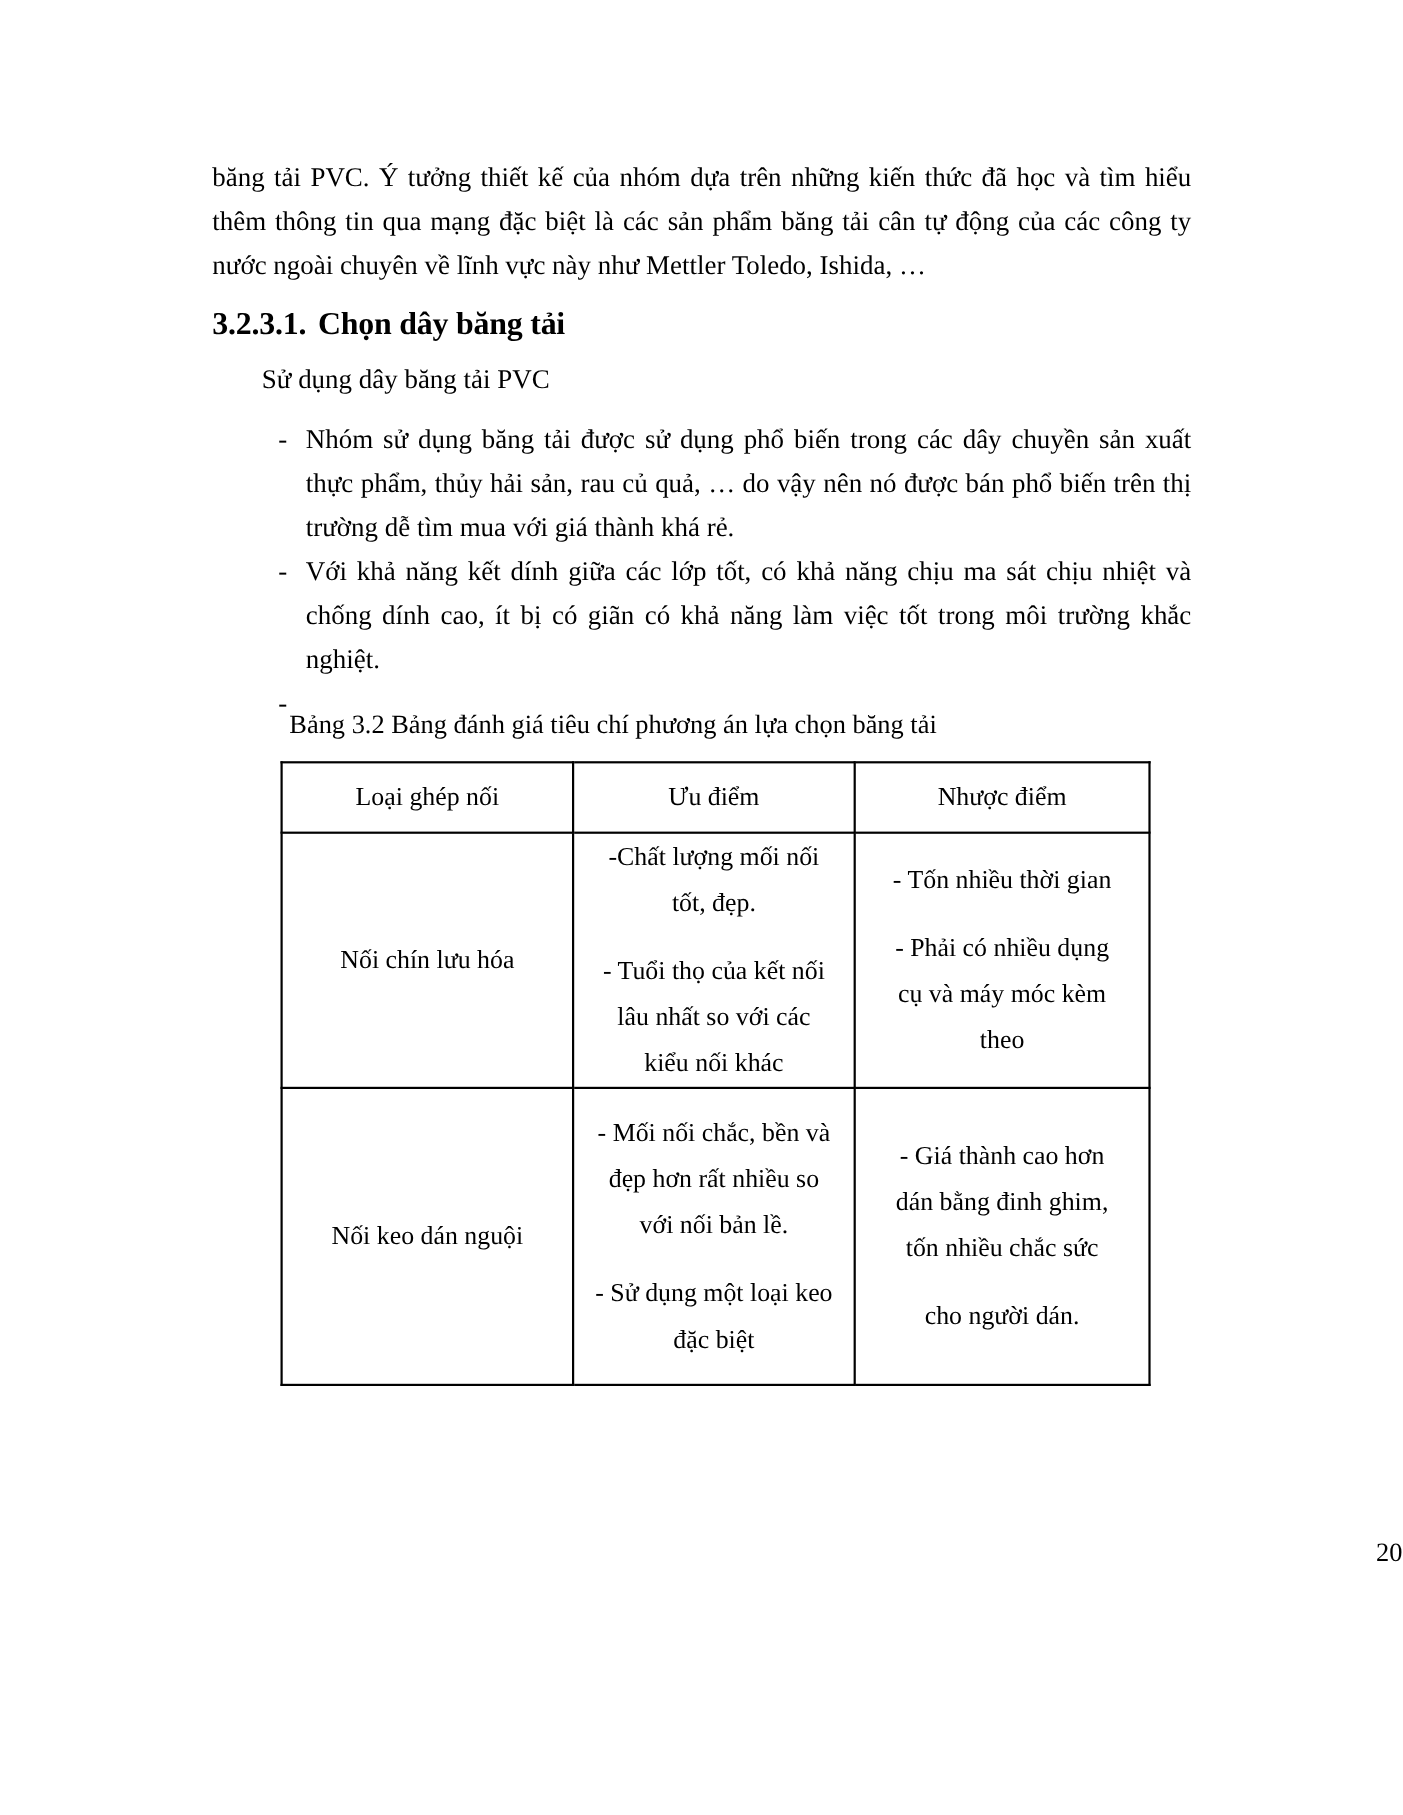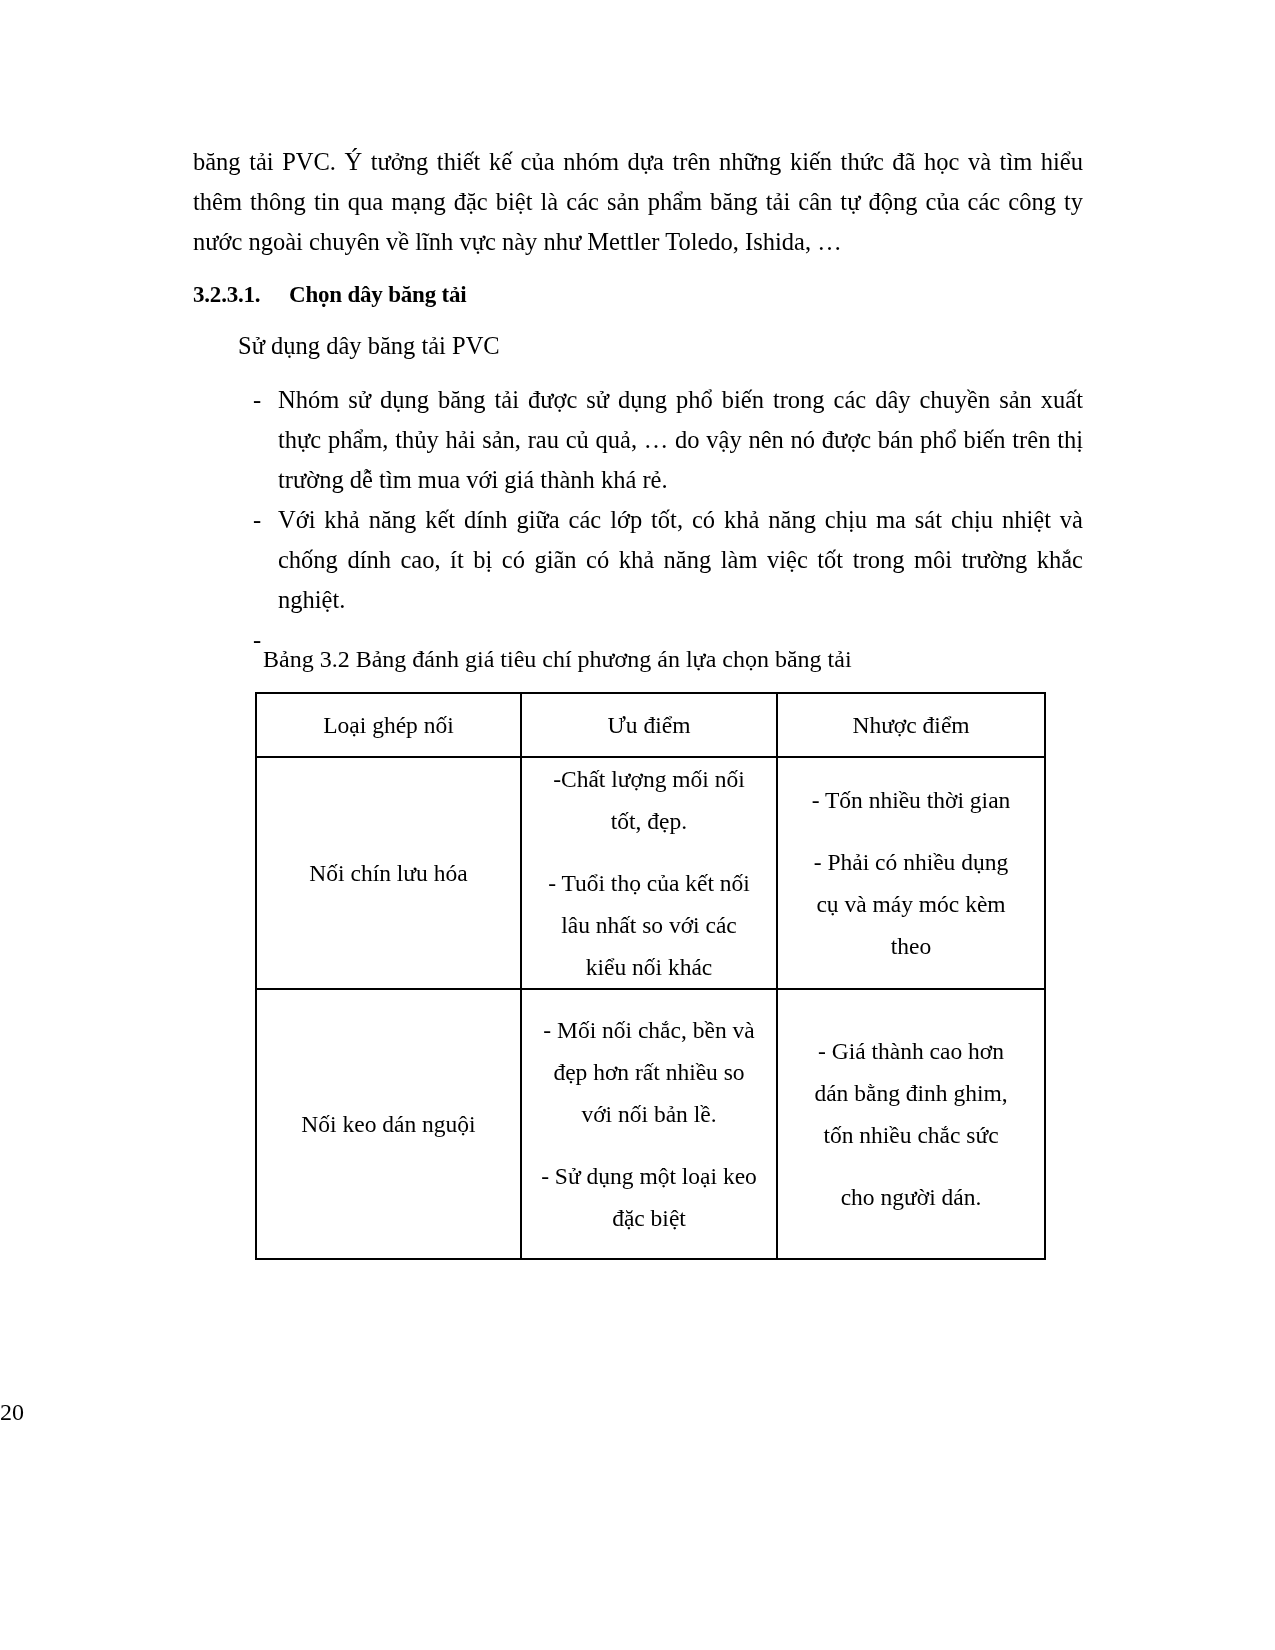--- a/index.html
+++ b/index.html
@@ -30,21 +30,21 @@
   }
   p.body-par {
     margin: 0;
     font-size: 24.5px;
     line-height: 40px;
     text-align: justify;
     text-justify: inter-word;
   }
   h3.sub-heading {
     margin: 14px 0 0 0;
-    font-size: 23px;
+    font-size: 29px;
     font-weight: bold;
     line-height: 38px;
     letter-spacing: -0.2px;
   }
   h3.sub-heading .num {
     display: inline-block;
     min-width: 96px;
   }
   p.indent-par {
     margin: 12px 0 14px 0;
@@ -119,21 +119,21 @@
     display: block;
     height: 20px;
   }
   .row1 { height: 200px; }
   .row2 { height: 270px; }
   .page-number {
     position: absolute;
     left: 0;
     top: 1396px;
     width: 1275px;
-    text-align: left;
+    text-align: right;
     font-size: 24px;
     line-height: 32px;
   }
 </style>
 </head>
 <body>
 
 <div class="page">
 
   <div class="content">

